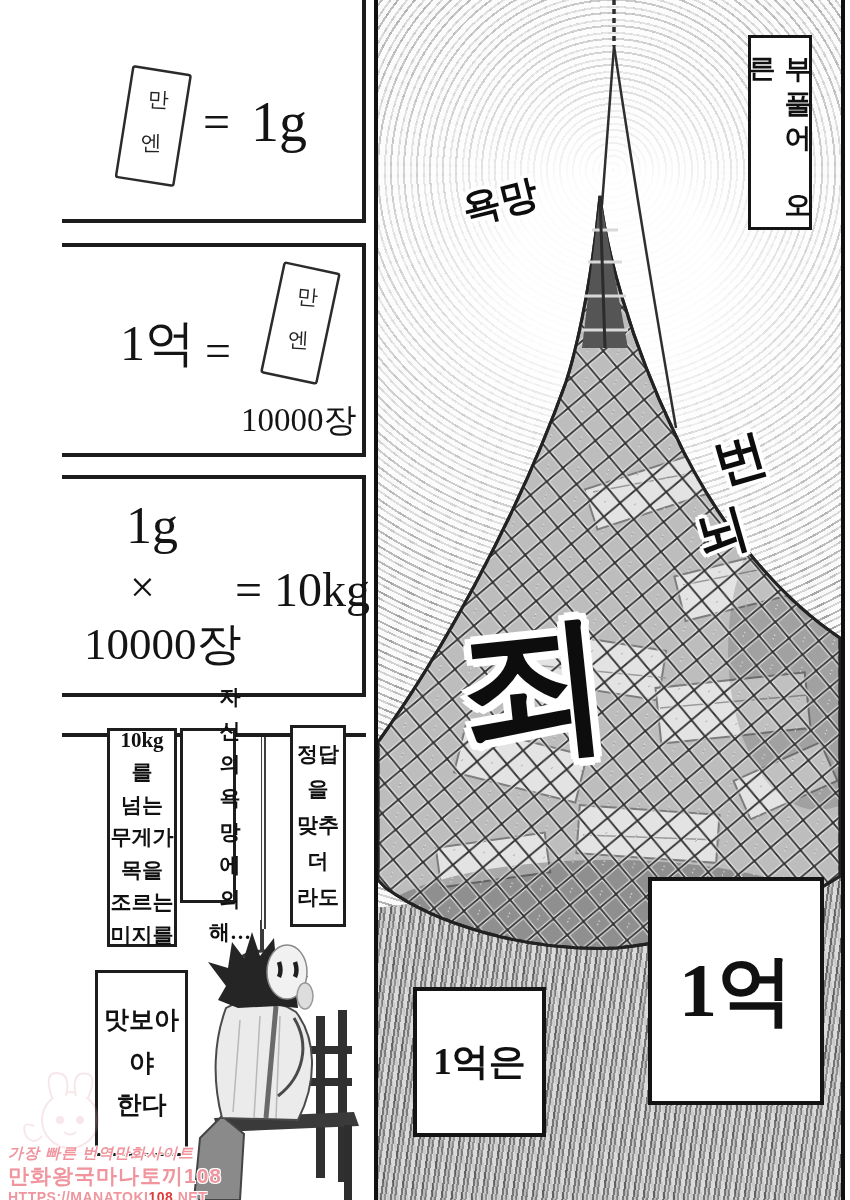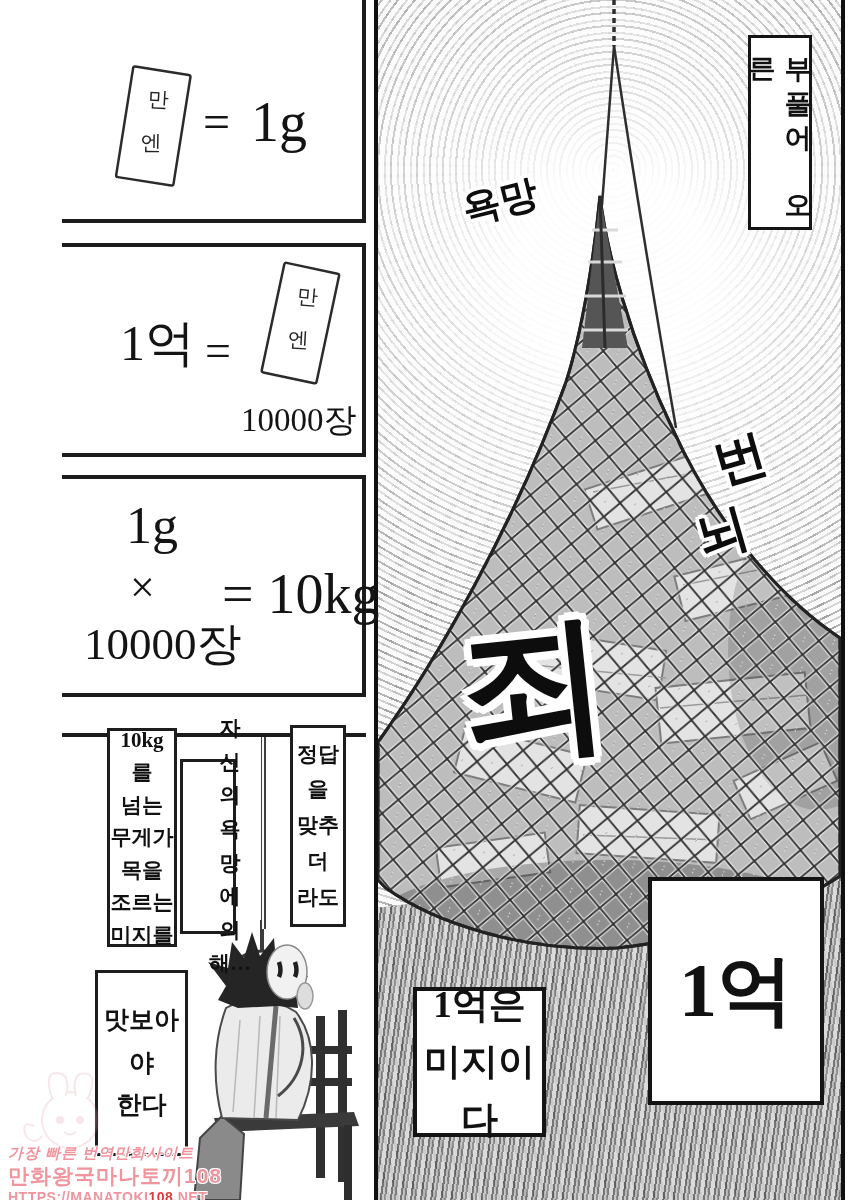--- a/index.html
+++ b/index.html
@@ -96,32 +96,32 @@
     <g transform="rotate(12 55 70)">
       <rect class="paper" x="27" y="12" width="56" height="112" rx="2"></rect>
       <text x="47" y="48" transform="rotate(-7 55 48)">만</text>
       <text x="47" y="92" transform="rotate(-9 55 92)">엔</text>
     </g>
   </svg>
   <div class="formula" style="left:241px;top:404px;font-size:33px;z-index:2;">10000장</div>
 
   <div class="formula" style="left:126px;top:500px;font-size:52px;z-index:2;">1g</div>
   <div class="formula" style="left:130px;top:566px;font-size:44px;z-index:2;">×</div>
-  <div class="formula" style="left:222px;top:566px;font-size:56px;z-index:2;">= 10kg</div>
+  <div class="formula" style="left:235px;top:566px;font-size:48px;z-index:2;">= 10kg</div>
   <div class="formula" style="left:84px;top:622px;font-size:45px;z-index:2;">10000장</div>
 
   <div class="vbox" style="left:107px;top:728px;width:70px;height:219px;font-size:21px;line-height:1.55;align-items:center;">
     <span class="ln">10kg를</span>
     <span class="ln">넘는</span>
     <span class="ln">무게가</span>
     <span class="ln">목을</span>
     <span class="ln">조르는</span>
     <span class="ln">미지를</span>
   </div>
-  <div class="vbox" style="left:180px;top:759px;width:56px;height:175px;font-size:21px;line-height:1.6;padding-left:44px;">
+  <div class="vbox" style="left:180px;top:728px;width:56px;height:175px;font-size:21px;line-height:1.6;padding-left:44px;">
     <span class="ln">자신의</span>
     <span class="ln">욕망에</span>
     <span class="ln">의해…</span>
   </div>
   <div class="vbox" style="left:290px;top:725px;width:56px;height:202px;font-size:21px;line-height:1.7;">
     <span class="ln">정답을</span>
     <span class="ln">맞추더</span>
     <span class="ln">라도</span>
   </div>
   <div class="vbox" style="left:95px;top:970px;width:93px;height:186px;font-size:25px;line-height:1.7;">
@@ -210,21 +210,20 @@
       <div class="vtext-box" style="left:370px;top:35px;width:64px;height:195px;">부풀어 오른</div>
 
       <div class="sfx" style="left:84px;top:182px;font-size:38px;transform:rotate(-14deg);">욕망</div>
       <div class="sfx" style="left:336px;top:432px;font-size:52px;transform:rotate(-16deg);">번</div>
       <div class="sfx" style="left:318px;top:506px;font-size:52px;transform:rotate(-16deg);">뇌</div>
       <div class="sfx sfx-sin" style="left:80px;top:612px;font-size:150px;transform:rotate(-6deg);">죄</div>
 
       <div class="bigbox" style="left:270px;top:877px;width:176px;height:228px;font-size:76px;">1억</div>
       <div class="bigbox" style="left:35px;top:987px;width:133px;height:150px;font-size:37px;line-height:1.55;">
         <span>1억은</span>
-        <span>미지이다</span>
       </div>
     </div>
   </div>
 
   <svg class="mascot" width="132" height="104" viewBox="0 0 132 104">
     <g fill="none" stroke="#d98a95" stroke-width="2" opacity=".9">
       <circle cx="66" cy="58" r="28" fill="#fff"></circle>
       <path d="M48 36 Q38 6 58 12 Q66 16 62 34" fill="#fff"></path>
       <path d="M84 36 Q96 8 76 12 Q68 16 72 34" fill="#fff"></path>
       <path d="M30 64 q-14 -6 -8 10 q8 10 16 0" fill="#fff"></path>

